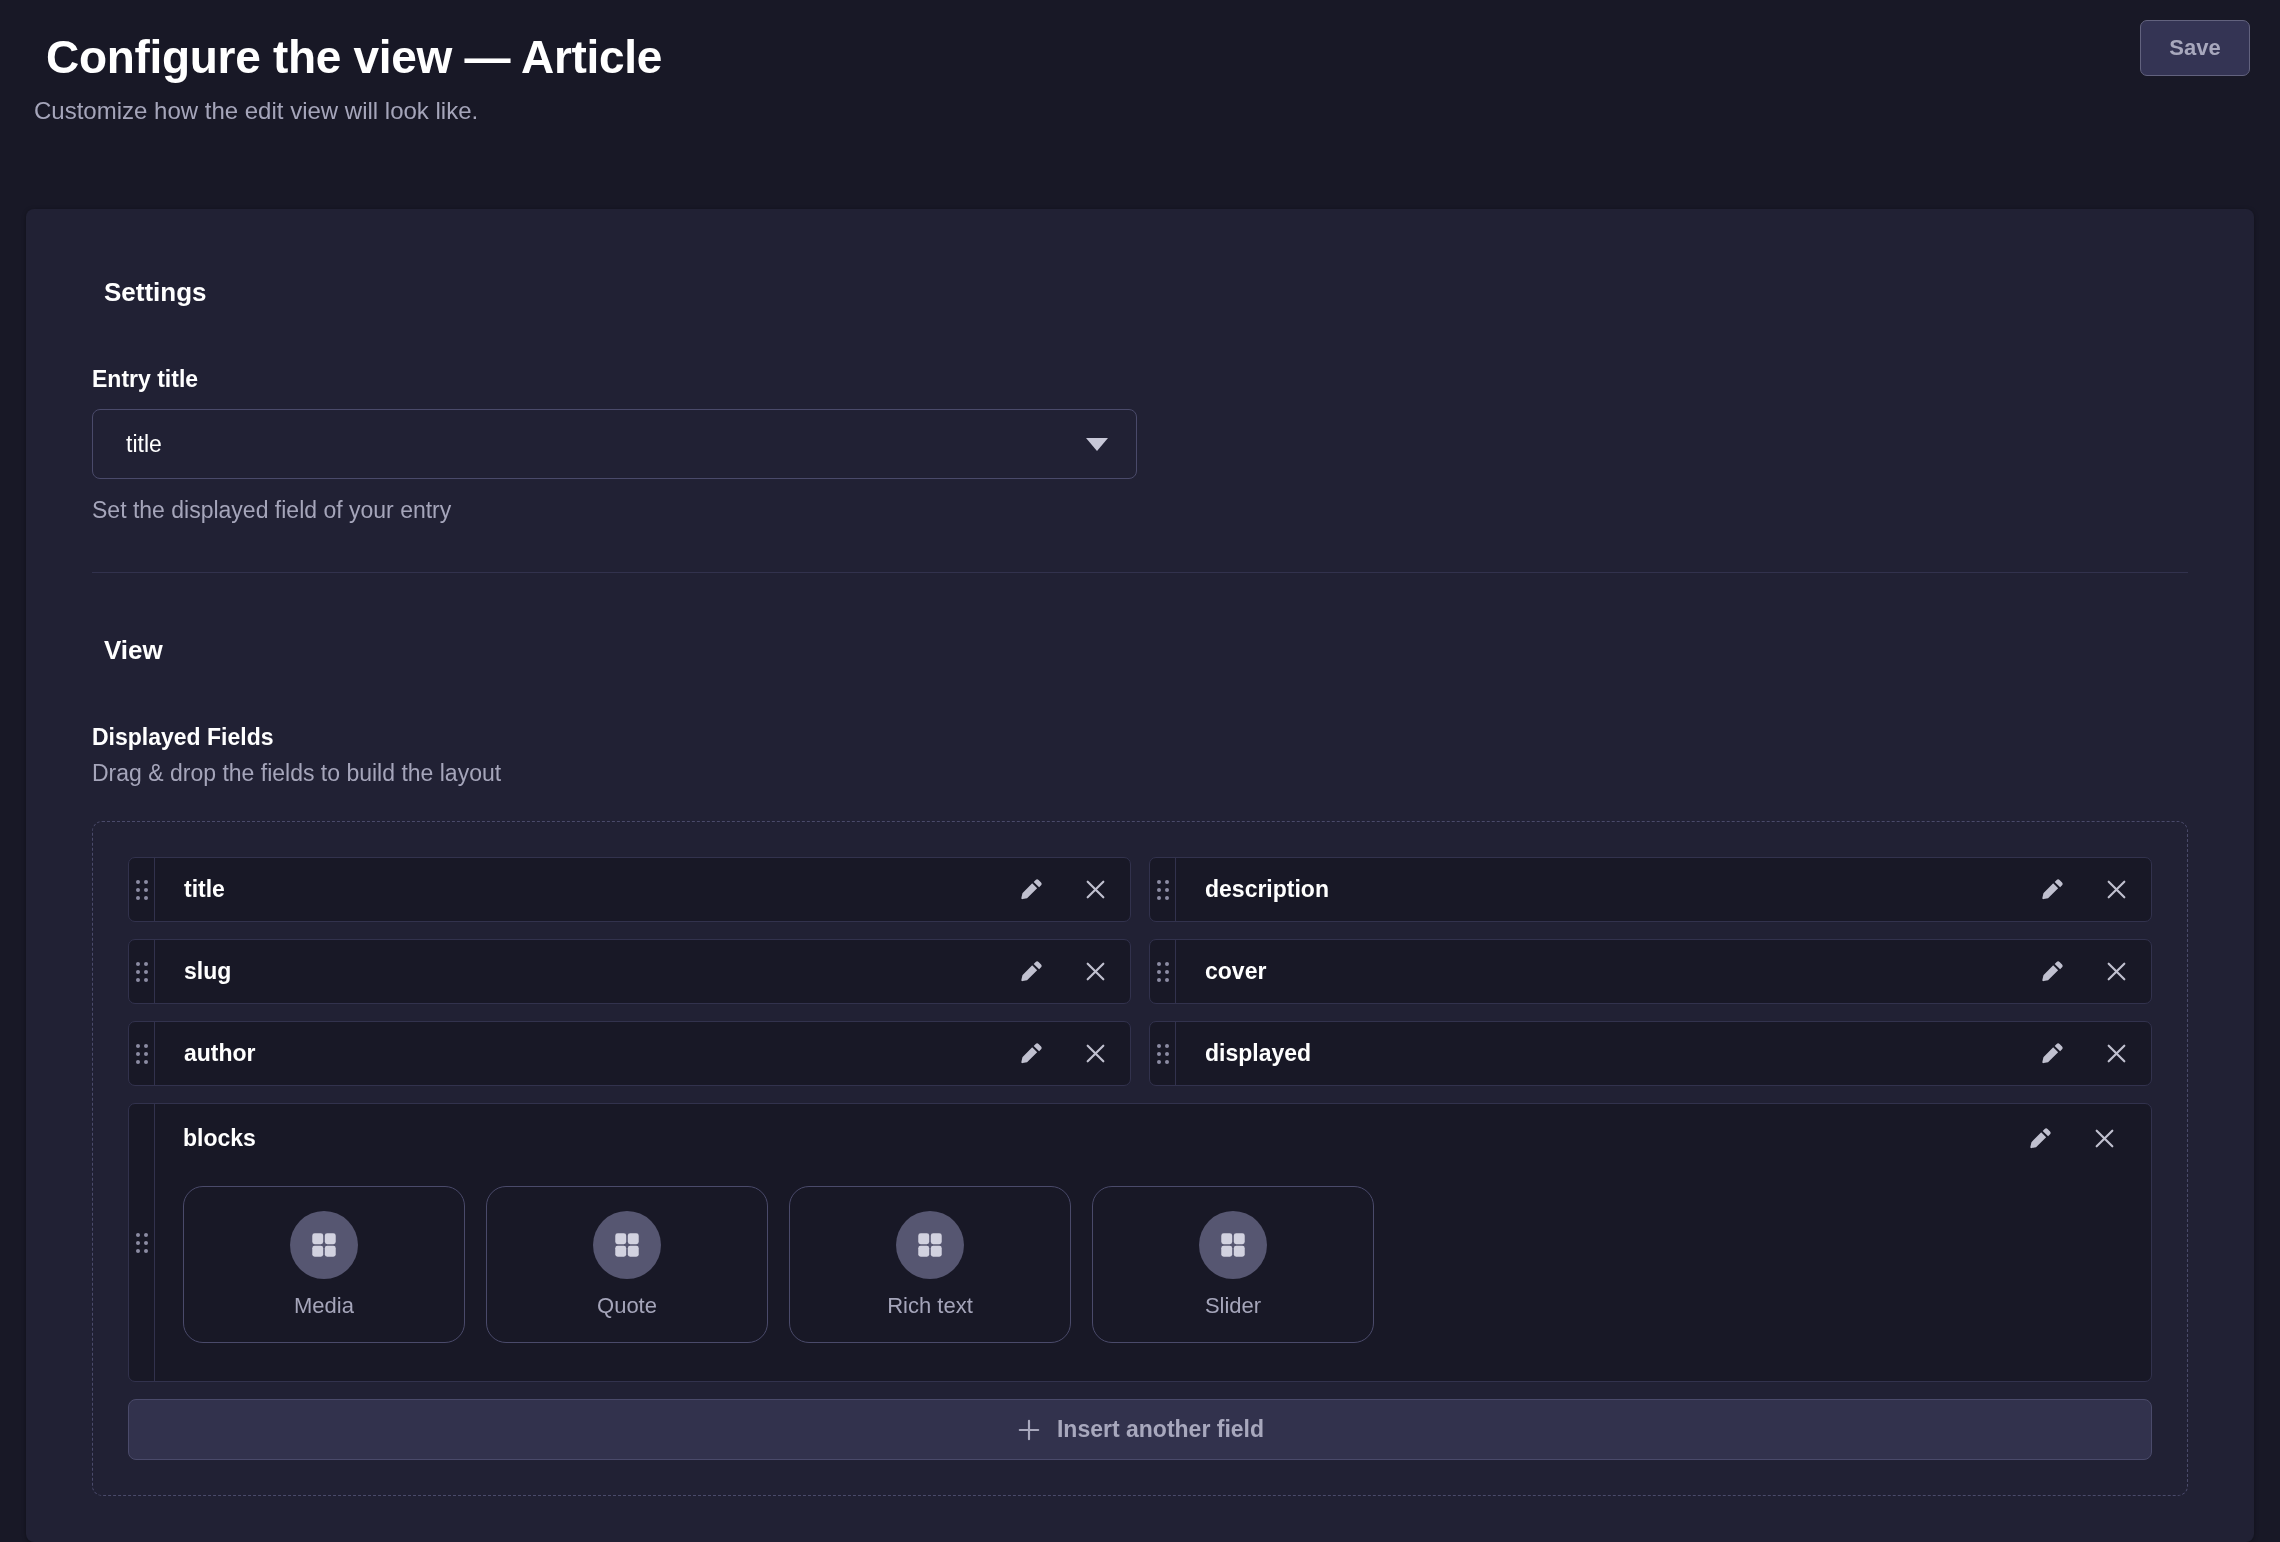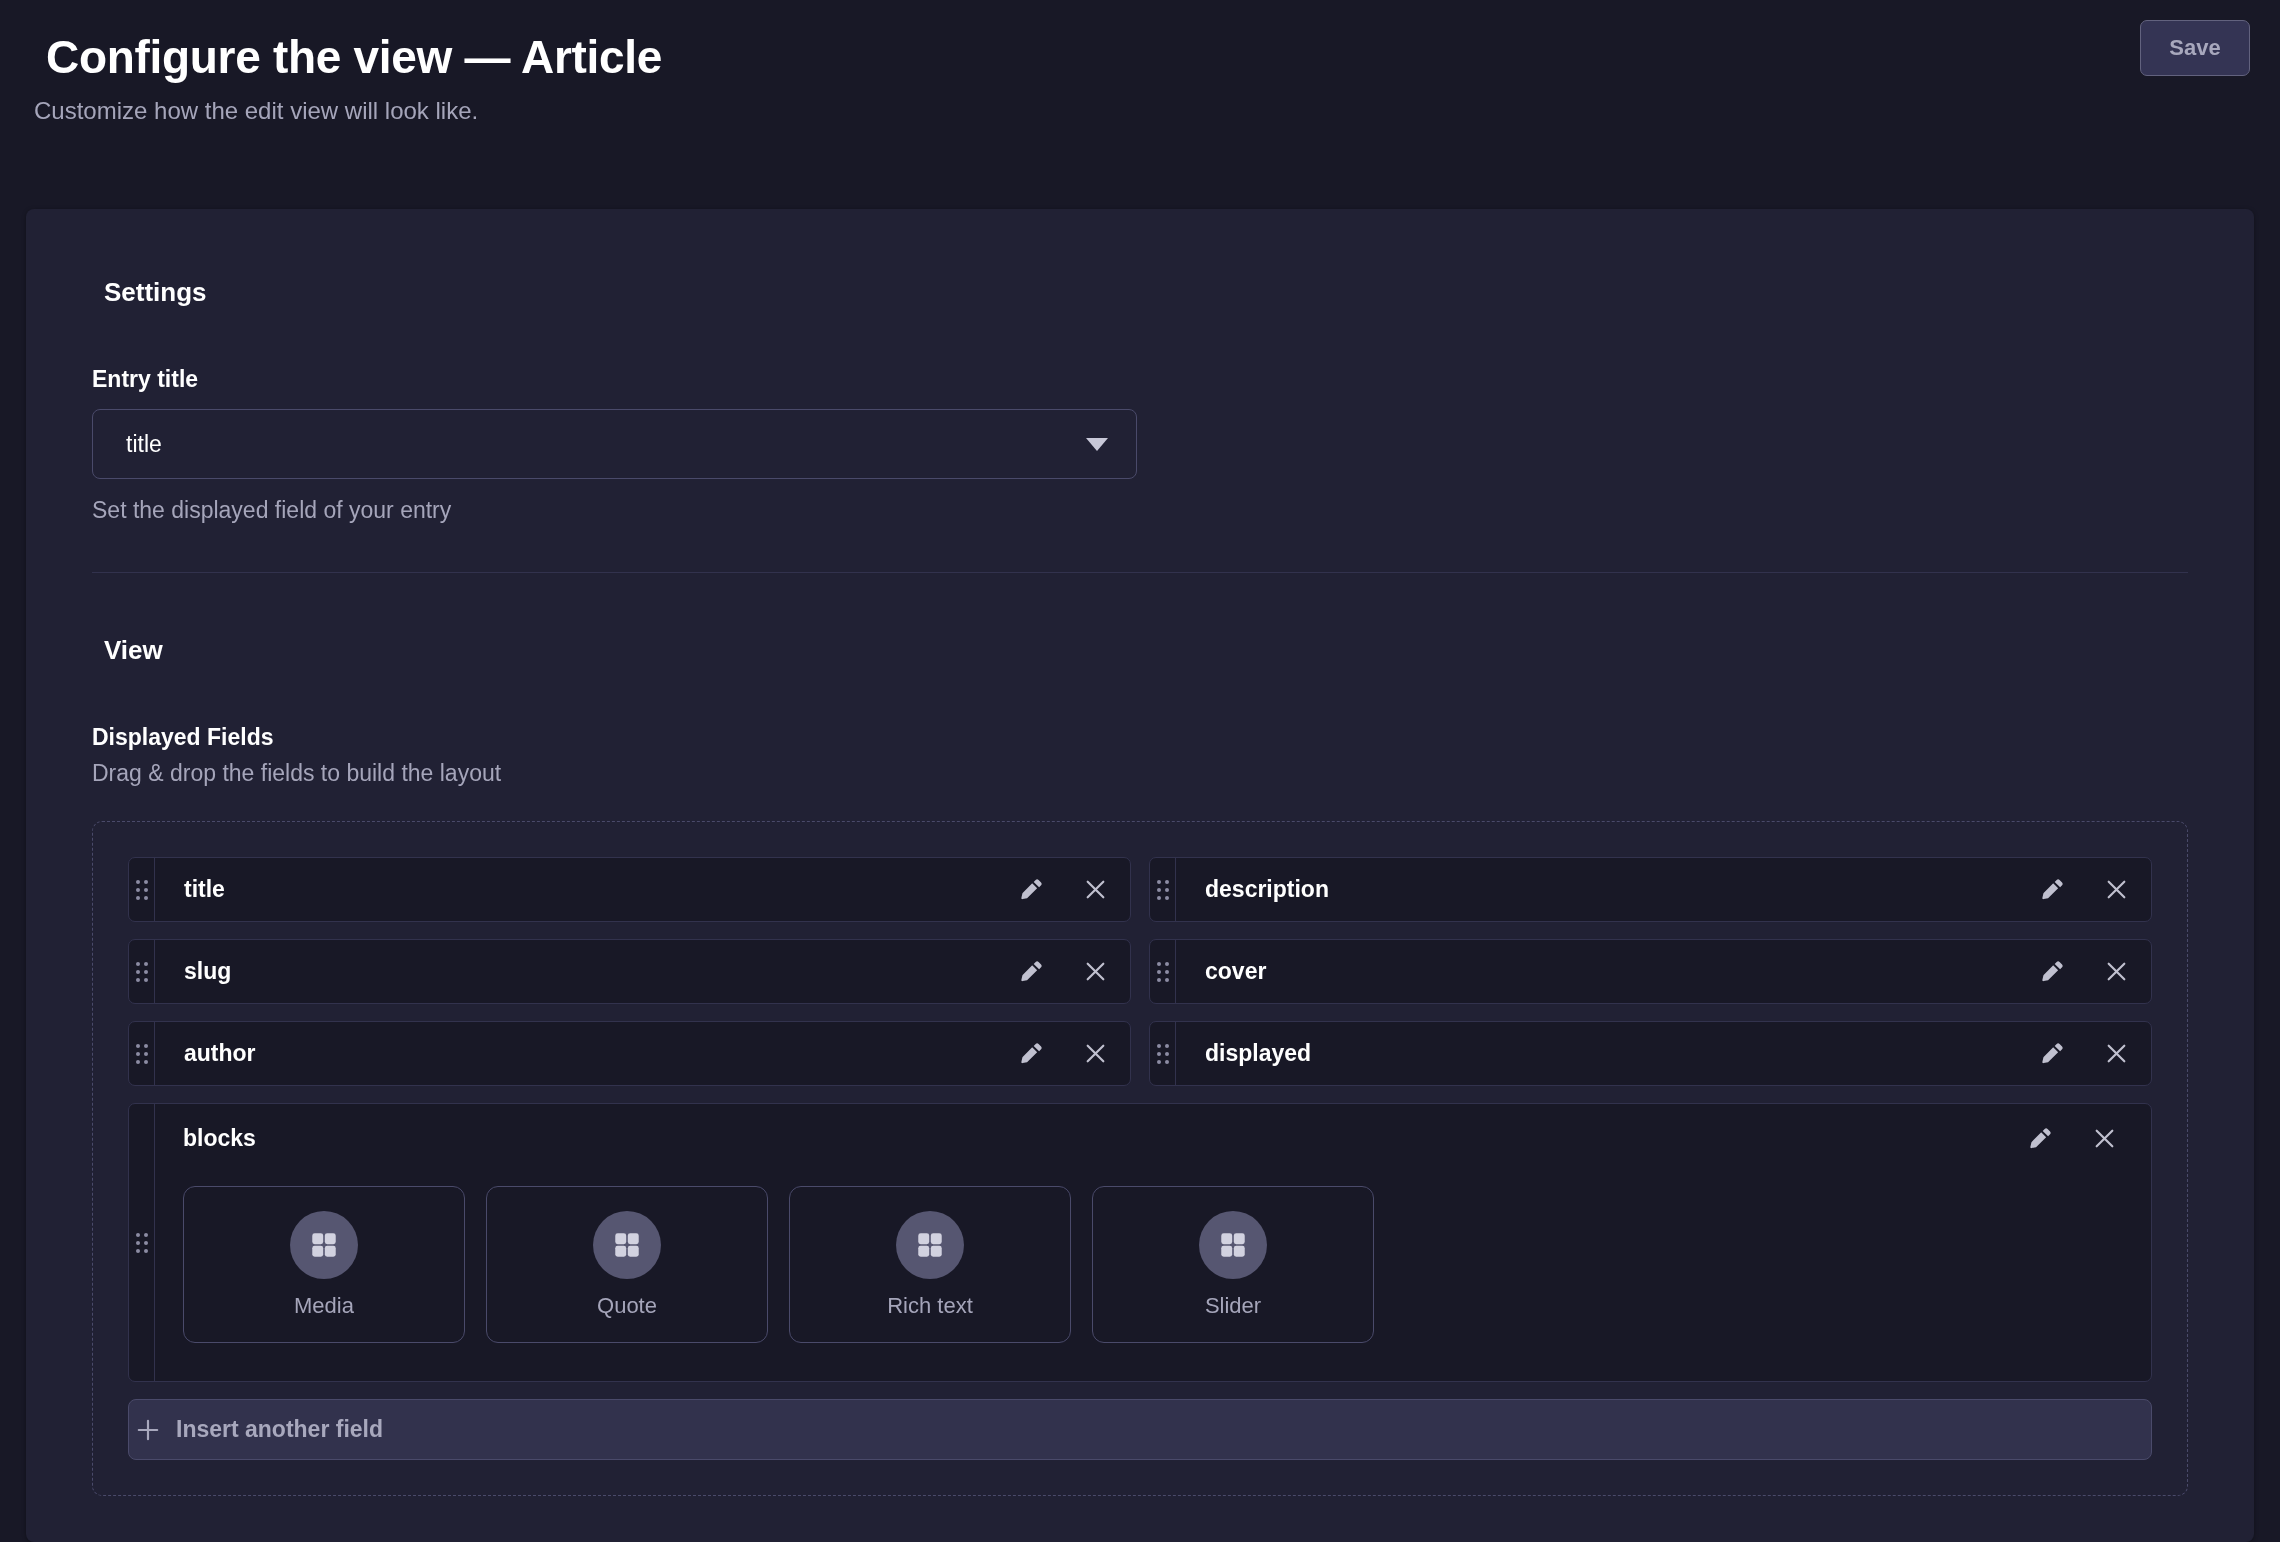--- a/index.html
+++ b/index.html
@@ -95,34 +95,34 @@
 
   
   .blocks-row{grid-column:1 / -1;height:279px;display:flex;align-items:stretch;}
   .blocks-content{flex:1;padding:21px 12px 0 28px;display:flex;flex-direction:column;min-width:0;text-align:center;}
   .blocks-head{display:flex;align-items:center;}
   .blocks-head .fname{padding-left:0;}
   .cards{margin-top:34px;display:flex;gap:21px;}
   .comp-card{
     width:282px;height:157px;
     background:var(--card-bg);
-    border:1px solid var(--border-strong);border-radius:12px;
+    border:1px solid var(--border-strong);border-radius:20px;
     display:flex;flex-direction:column;align-items:center;justify-content:center;
     gap:14px;cursor:pointer;
   }
   .circle{width:68px;height:68px;border-radius:50%;background:var(--circle-bg);display:flex;align-items:center;justify-content:center;}
   .circle svg{width:32px;height:32px;display:block;}
   .comp-label{font-size:22px;color:var(--text-muted);}
 
   
   .insert-btn{
     grid-column:1 / -1;height:61px;
     background:var(--border-subtle);
     border:1px solid var(--border-strong);border-radius:8px;
-    display:flex;align-items:center;gap:15px;
+    display:flex;align-items:center;justify-content:center;gap:15px;
     color:var(--button-text);font-size:23px;font-weight:600;cursor:pointer;
     font-family:inherit;
   }
   .insert-btn svg{width:26px;height:26px;display:block;}
 </style>
 </head>
 <body>
 
 <div class="header">
   <div>

